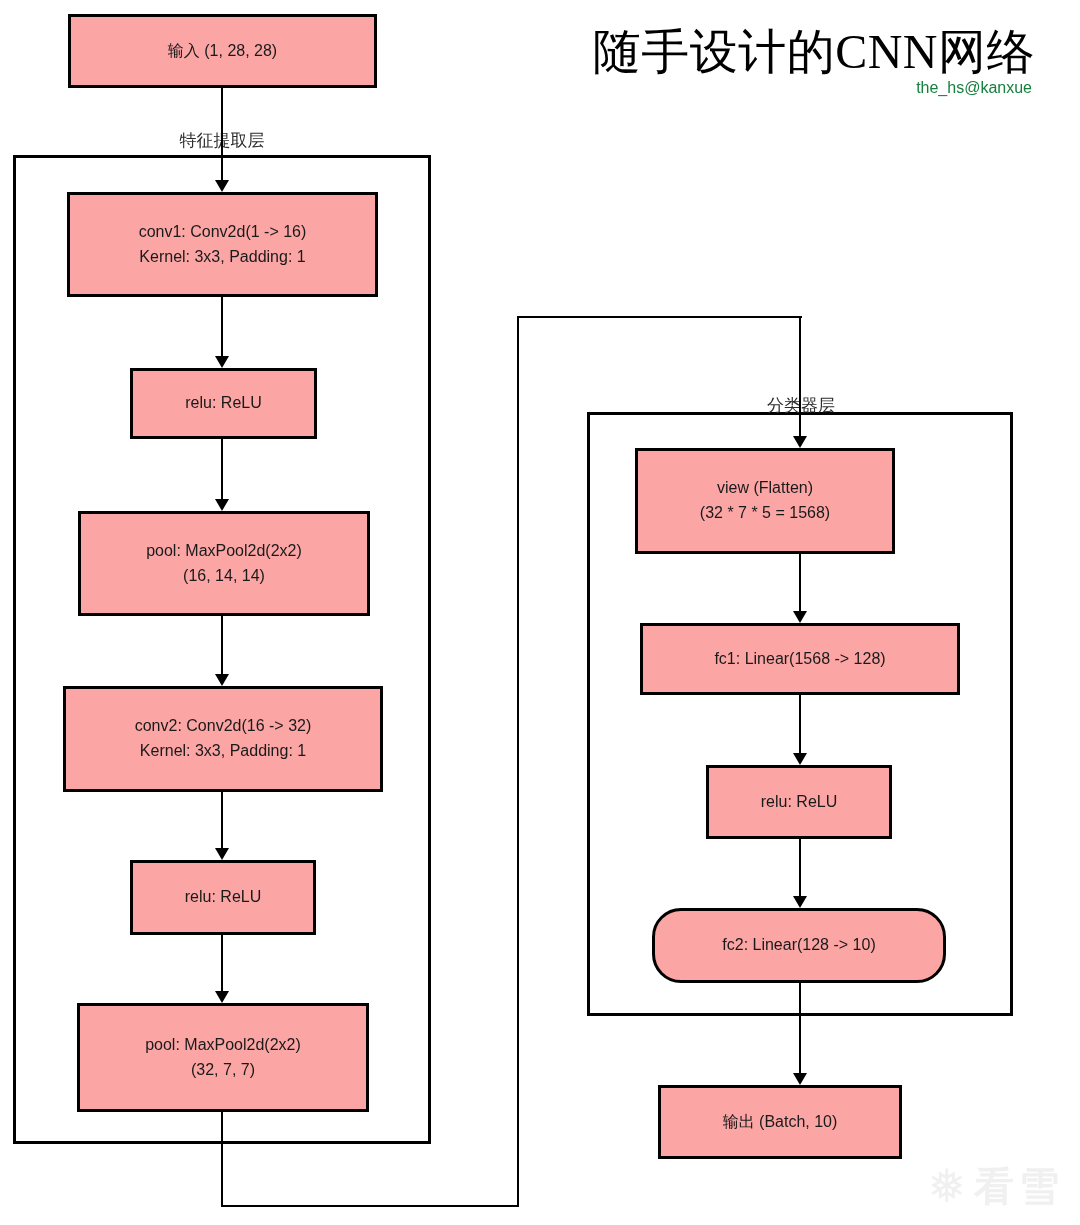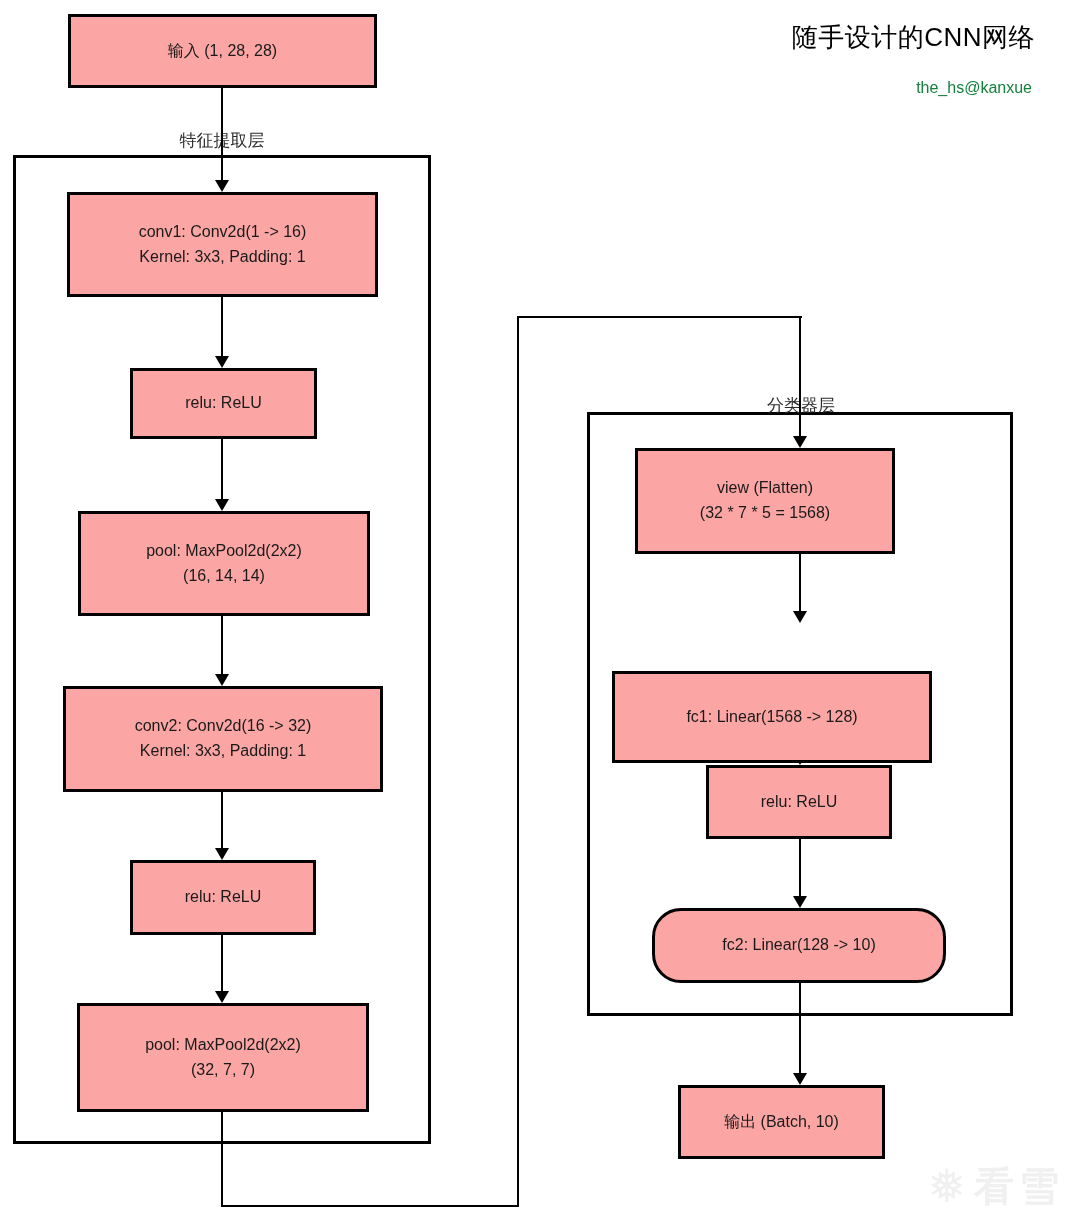--- a/index.html
+++ b/index.html
@@ -11,25 +11,26 @@
     overflow: hidden;
     font-family: "Liberation Sans", "DejaVu Sans", sans-serif;
     color: #1a1a1a;
   }
 
   
   .title {
     position: absolute;
     top: 20px;
     right: 45px;
-    font-size: 26px;
+    font-size: 48px;
     font-weight: 500;
     color: #000000;
     white-space: nowrap;
     letter-spacing: 0.5px;
+    font-family: Liberation Serif, serif;
   }
   .author {
     position: absolute;
     top: 79px;
     right: 48px;
     font-size: 16px;
     color: #15803d;
     white-space: nowrap;
   }
 
@@ -113,24 +114,24 @@
   .node span { line-height: 1.55; white-space: nowrap; }
 
   #node-input  { left: 68px;  top: 14px;   width: 309px; height: 74px;  }
   #node-conv1  { left: 67px;  top: 192px;  width: 311px; height: 105px; }
   #node-relu1  { left: 130px; top: 368px;  width: 187px; height: 71px;  }
   #node-pool1  { left: 78px;  top: 511px;  width: 292px; height: 105px; }
   #node-conv2  { left: 63px;  top: 686px;  width: 320px; height: 106px; }
   #node-relu2  { left: 130px; top: 860px;  width: 186px; height: 75px;  }
   #node-pool2  { left: 77px;  top: 1003px; width: 292px; height: 109px; }
   #node-view   { left: 635px; top: 448px;  width: 260px; height: 106px; }
-  #node-fc1    { left: 612px; top: 623px;  width: 320px; height: 92px; margin-top: 48px;  }
+  #node-fc1    { left: 640px; top: 623px;  width: 320px; height: 72px;  }
   #node-relu3  { left: 706px; top: 765px;  width: 186px; height: 74px;  }
   #node-fc2    { left: 652px; top: 908px;  width: 294px; height: 75px; border-radius: 29px;  }
-  #node-output { left: 678px; top: 1085px; width: 207px; height: 74px;  }
+  #node-output { left: 658px; top: 1085px; width: 244px; height: 74px;  }
 
   
   .watermark {
     position: absolute;
     right: 16px;
     bottom: 16px;
     display: flex;
     align-items: center;
     gap: 8px;
     color: #f0f0f0;

